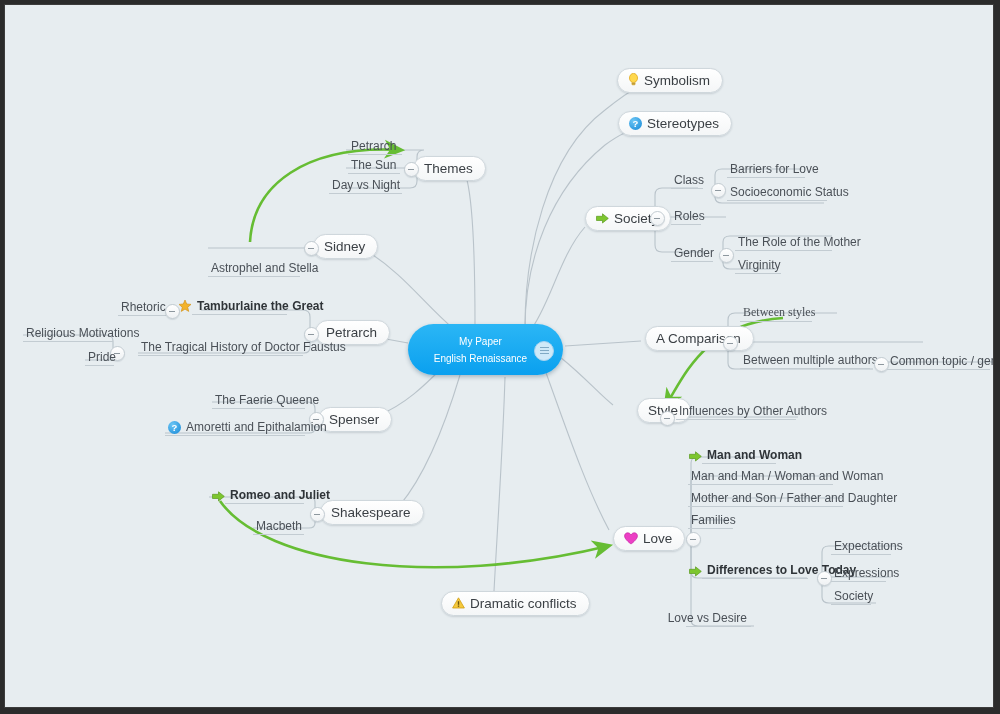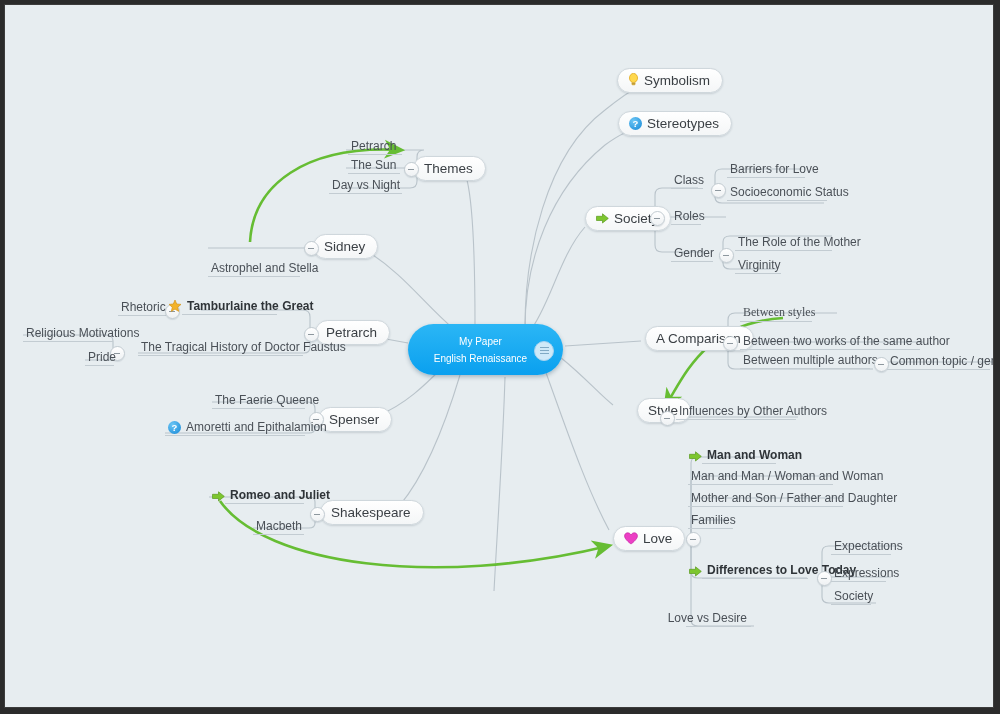--- a/index.html
+++ b/index.html
@@ -248,21 +248,21 @@
     <div class="node bubble" style="left:310px;top:315px;">
       <span>Petrarch</span>
     </div>
     <div class="toggle" style="left:299px;top:322px;"></div>
 
     <div class="node plain" style="left:113px;top:294px;width:48px;">
       <span>Rhetoric</span>
         <span class="und"></span>
     </div>
     <div class="toggle" style="left:160px;top:299px;"></div>
-    <div class="node plain bold" style="left:160px;top:293px;width:112px;">
+    <div class="node plain bold" style="left:170px;top:293px;width:112px;">
       <span class="ic ic-star">
         <svg width="14" height="14" viewBox="0 0 14 14">
             <path d="M7,1 L8.7,5 L13,5.4 L9.7,8.2 L10.7,12.4 L7,10.1 L3.3,12.4 L4.3,8.2 L1,5.4 L5.3,5 Z" fill="#f3b32a" stroke="#d4941a" stroke-width=".7"></path>
           </svg>
       </span>
       <span>Tamburlaine the Great</span>
         <span class="und" style="left:17px;"></span>
     </div>
 
     <div class="node plain" style="left:133px;top:334px;width:165px;">
@@ -304,20 +304,30 @@
           </svg>
       </span>
       <span>Romeo and Juliet</span>
         <span class="und" style="left:16px;"></span>
     </div>
     <div class="node plain" style="left:248px;top:513px;width:51px;">
       <span>Macbeth</span>
         <span class="und"></span>
     </div>
 
+    <div class="node bubble" style="left:436px;top:586px;">
+      <span class="ic ic-warn">
+        <svg width="13" height="12" viewBox="0 0 13 12">
+            <path d="M6.5,0.8 L12.4,11 L0.6,11 Z" fill="#f5c93c" stroke="#cf9d12" stroke-width=".8" stroke-linejoin="round"></path>
+            <rect x="5.8" y="4.2" width="1.4" height="3.6" fill="#6b5410"></rect>
+            <rect x="5.8" y="8.5" width="1.4" height="1.3" fill="#6b5410"></rect>
+          </svg>
+      </span>
+      <span>Dramatic conflicts</span>
+    </div>
 
     <div class="node bubble" style="left:580px;top:201px;">
       <span class="ic ic-arrow">
         <svg width="13" height="11" viewBox="0 0 13 11">
             <path d="M0.5,3.3 L6.5,3.3 L6.5,0.8 L12.3,5.4 L6.5,10 L6.5,7.5 L0.5,7.5 Z" fill="#7dc62e" stroke="#5a9a1c" stroke-width=".7" stroke-linejoin="round"></path>
           </svg>
       </span>
       <span>Society</span>
     </div>
     <div class="toggle" style="left:645px;top:206px;"></div>
@@ -357,24 +367,20 @@
 
     <div class="node bubble" style="left:640px;top:321px;">
       <span>A Comparison</span>
     </div>
     <div class="toggle" style="left:718px;top:331px;"></div>
 
     <div class="node plain" style="left:735px;top:300px;width:72px;font-family:Liberation Serif, serif;">
       <span>Between styles</span>
         <span class="und"></span>
     </div>
-    <div class="node plain" style="left:735px;top:328px;width:180px;">
-      <span>Between two works of the same author</span>
-        <span class="und"></span>
-    </div>
     <div class="node plain" style="left:735px;top:347px;width:130px;">
       <span>Between multiple authors</span>
         <span class="und"></span>
     </div>
     <div class="toggle" style="left:869px;top:352px;"></div>
     <div class="node plain" style="left:882px;top:348px;width:103px;">
       <span>Common topic / genre</span>
         <span class="und"></span>
     </div>
 

